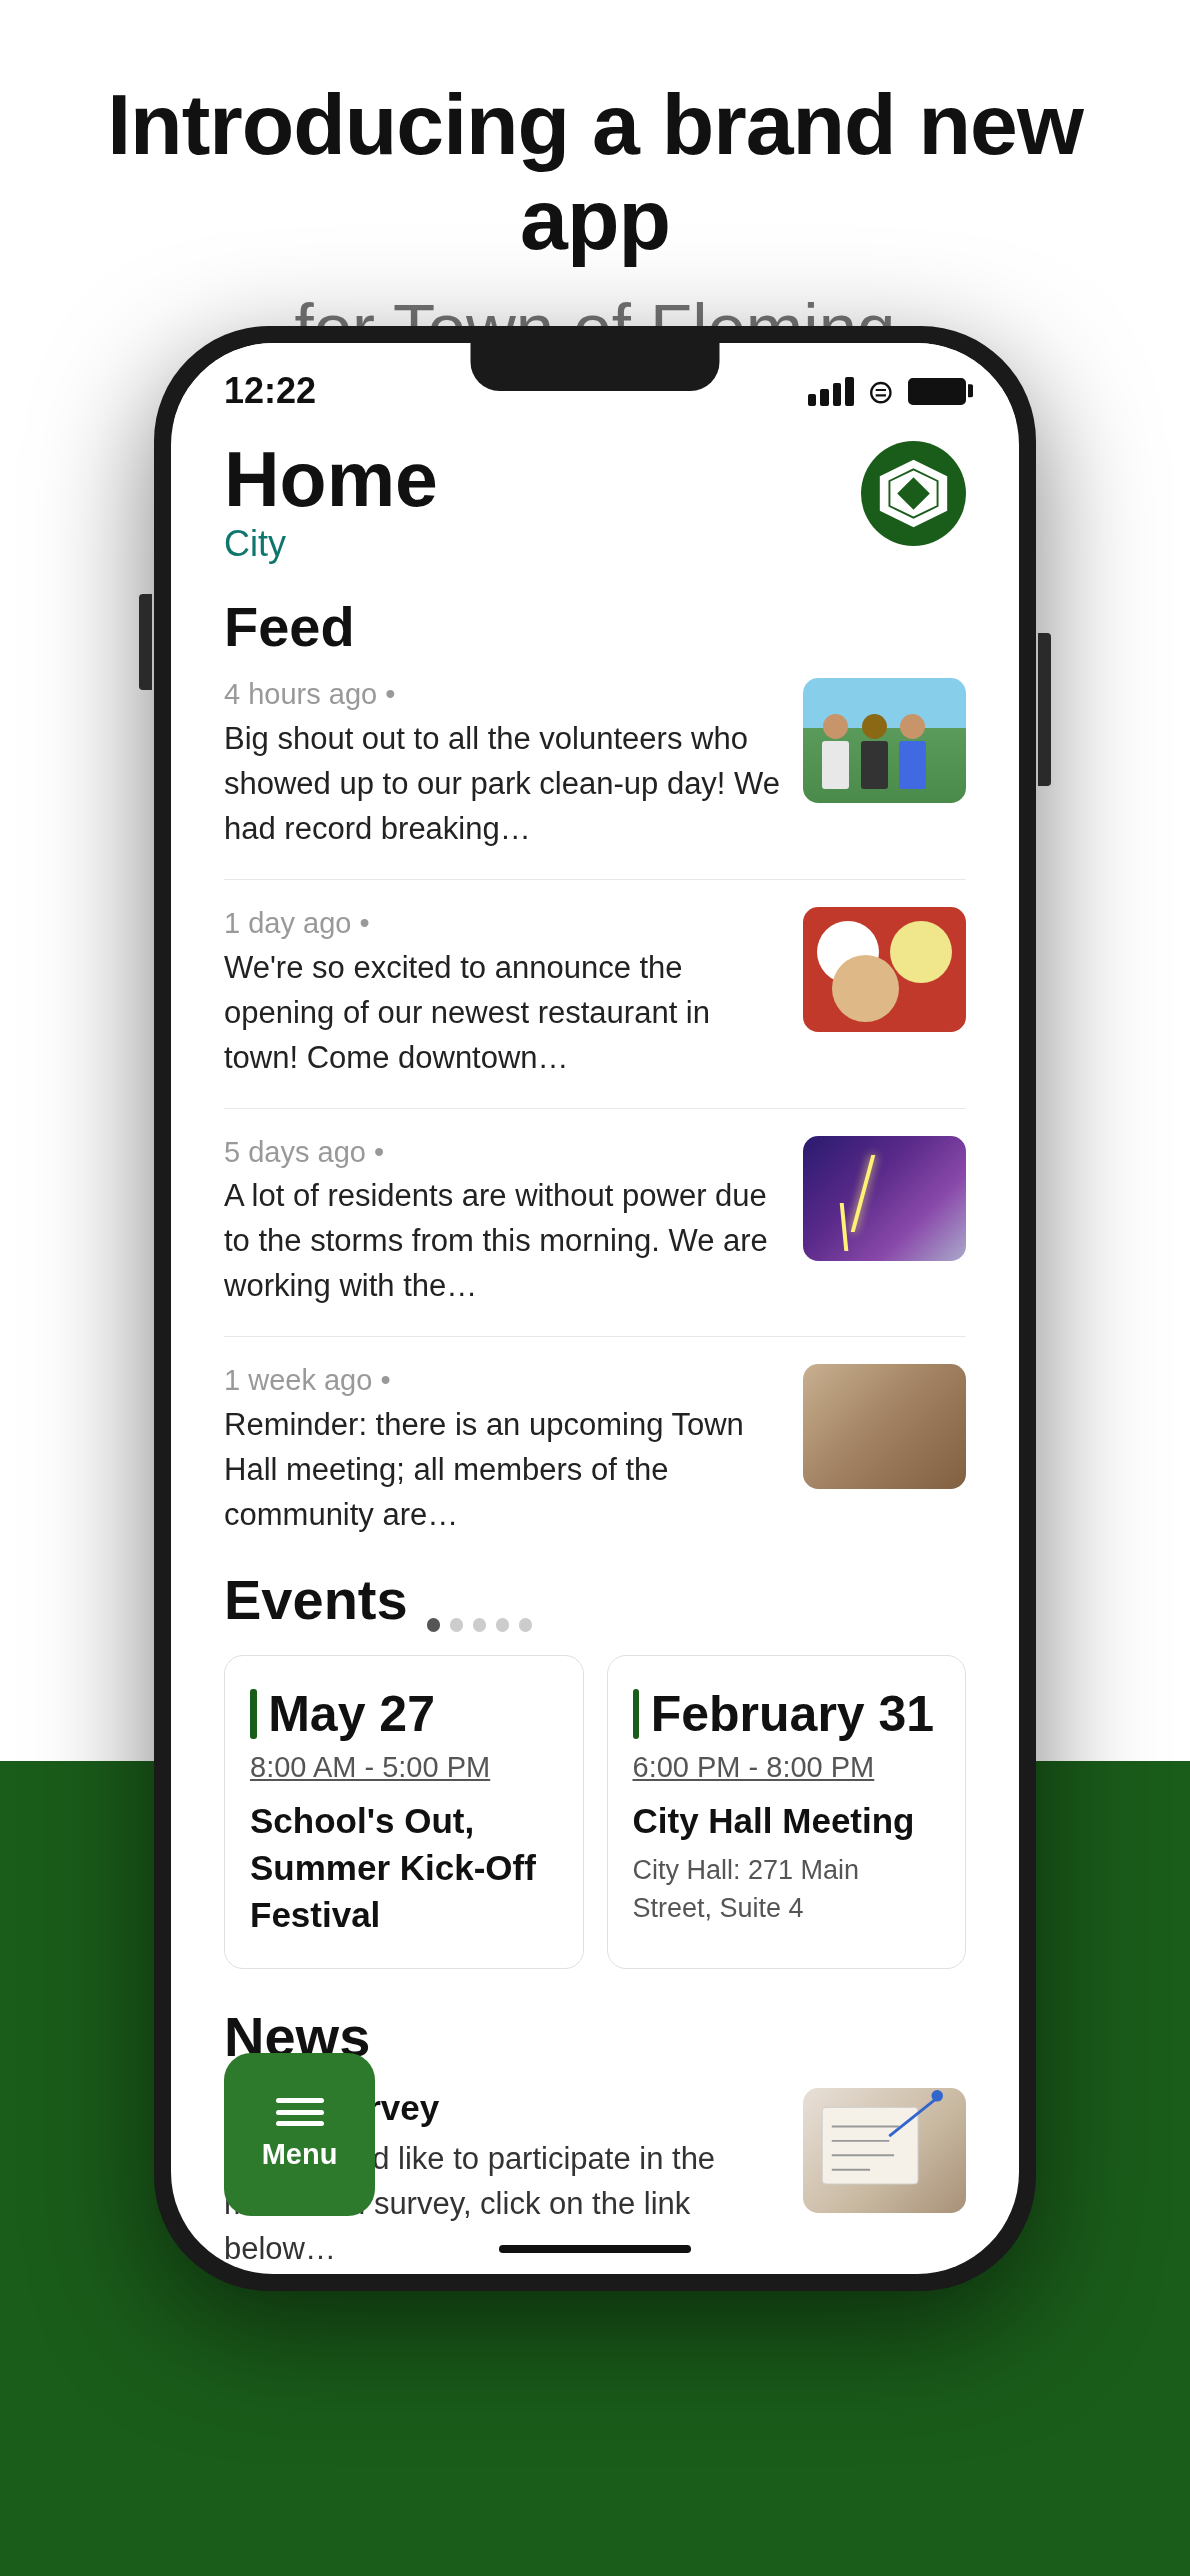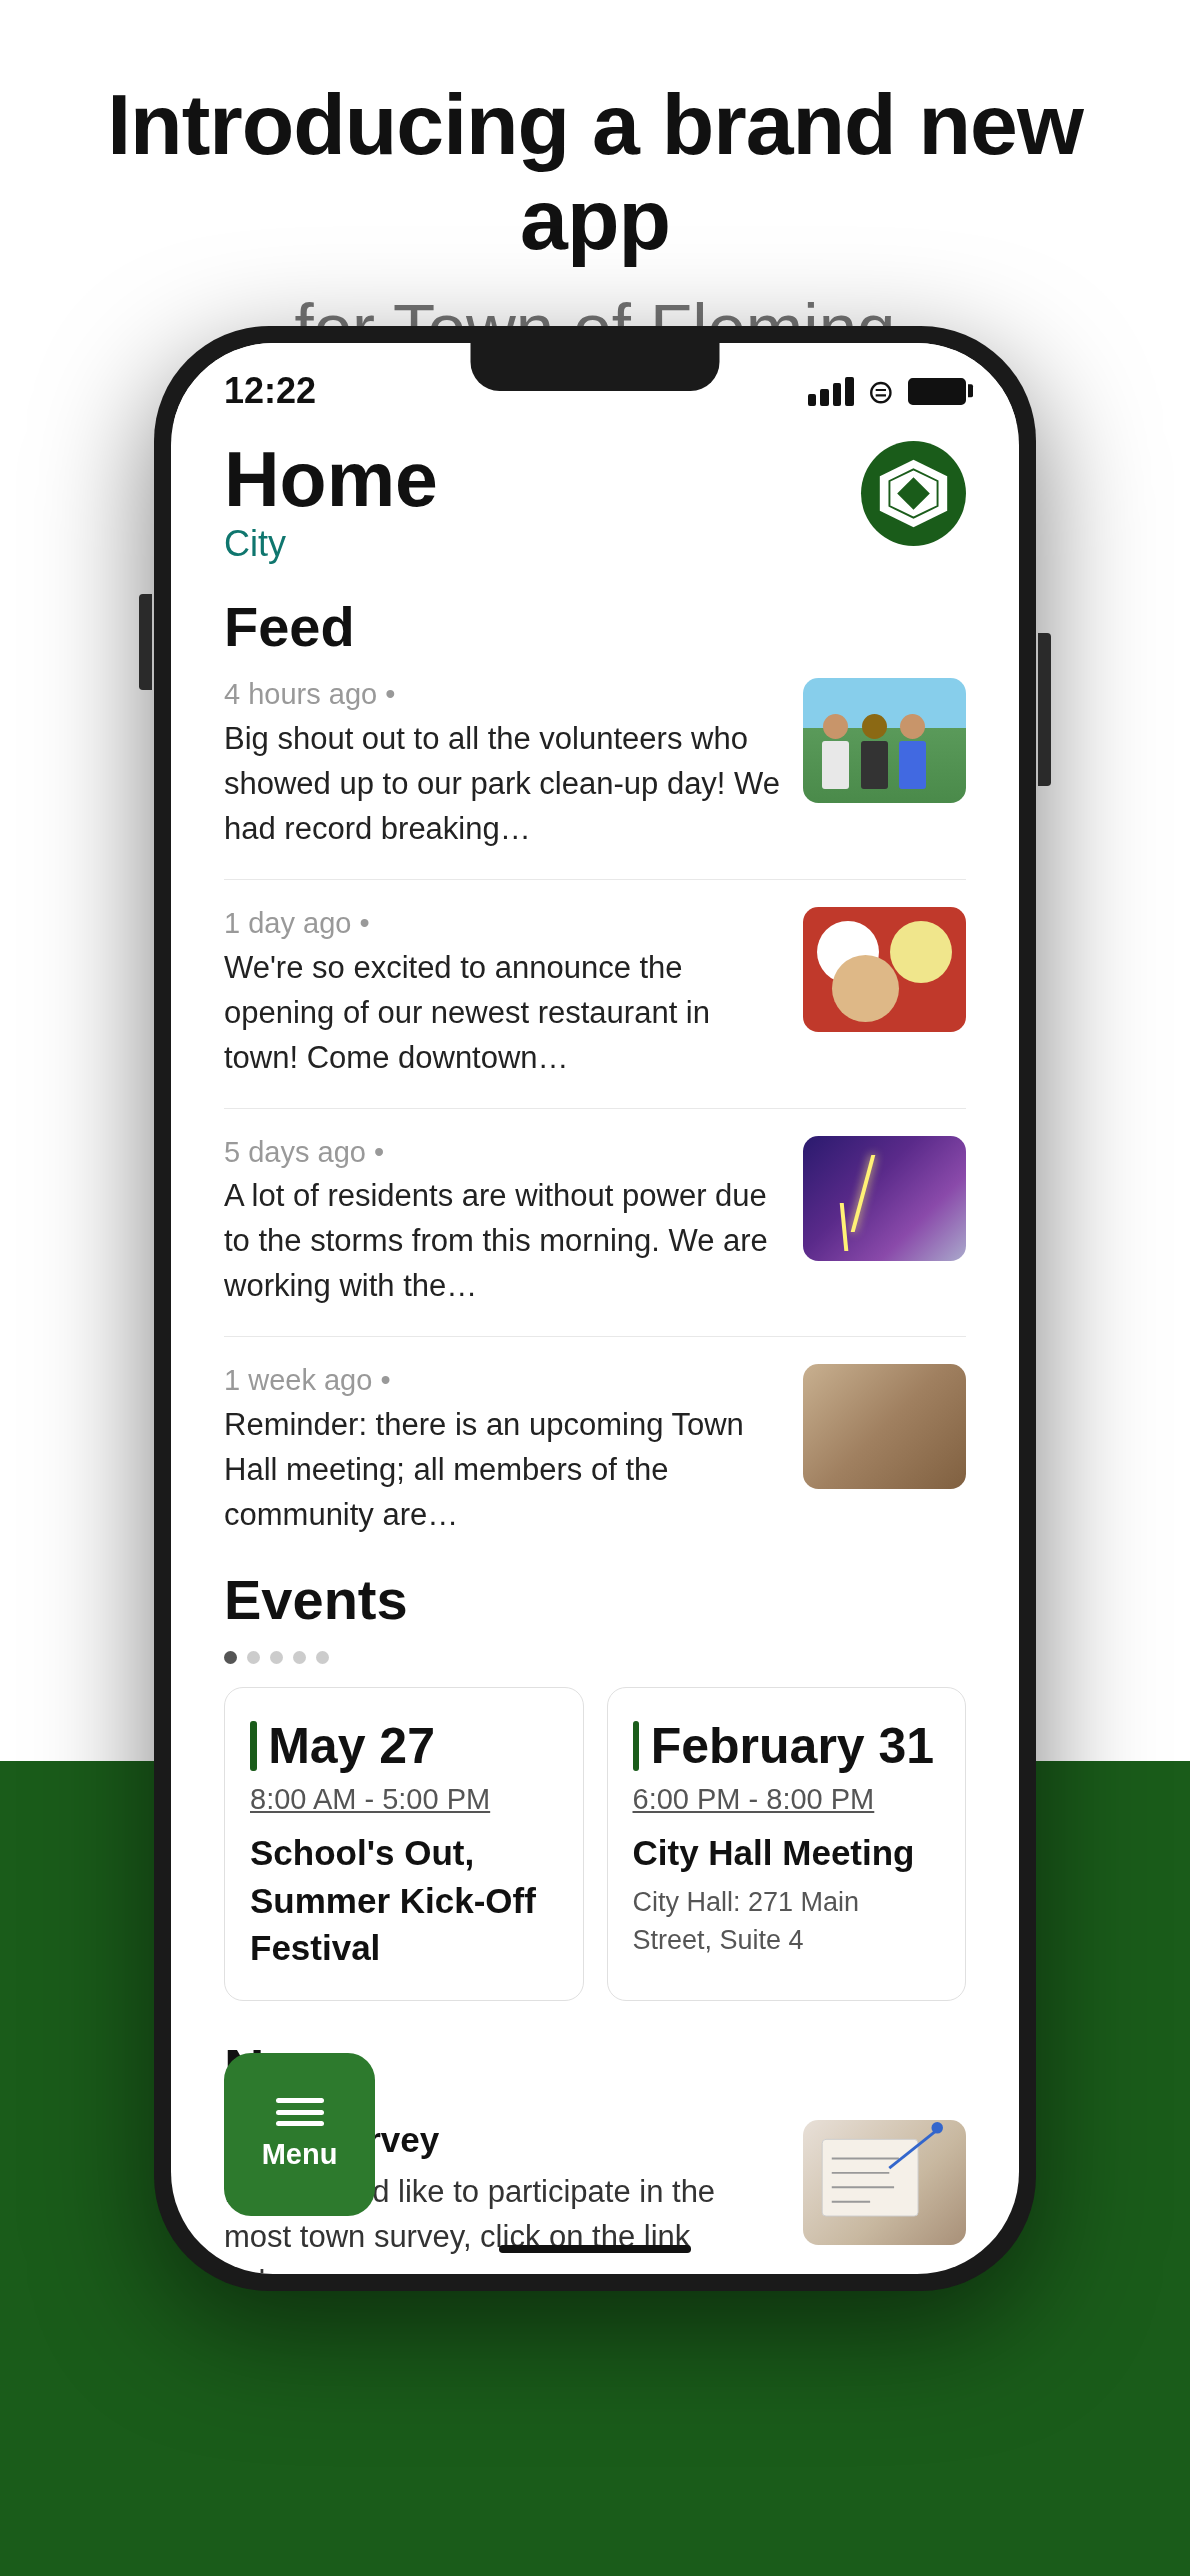--- a/index.html
+++ b/index.html
@@ -267,24 +267,23 @@
       transform: skewX(20deg);
     }
     .img-townhall {
       background: linear-gradient(135deg, #c8b090 0%, #a08060 50%, #806040 100%);
       width: 100%; height: 100%;
     }
 
     
     .events-header {
       display: flex;
-      align-items: flex-start;
+      align-items: flex-end;
       gap: 19px;
       margin: 29px 0 23px;
-      flex-direction: column;
     }
     .events-title {
       font-size: 56px;
       font-weight: 900;
       color: #111;
     }
     .events-dots {
       display: flex;
       gap: 9.6px;
       align-items: center;

